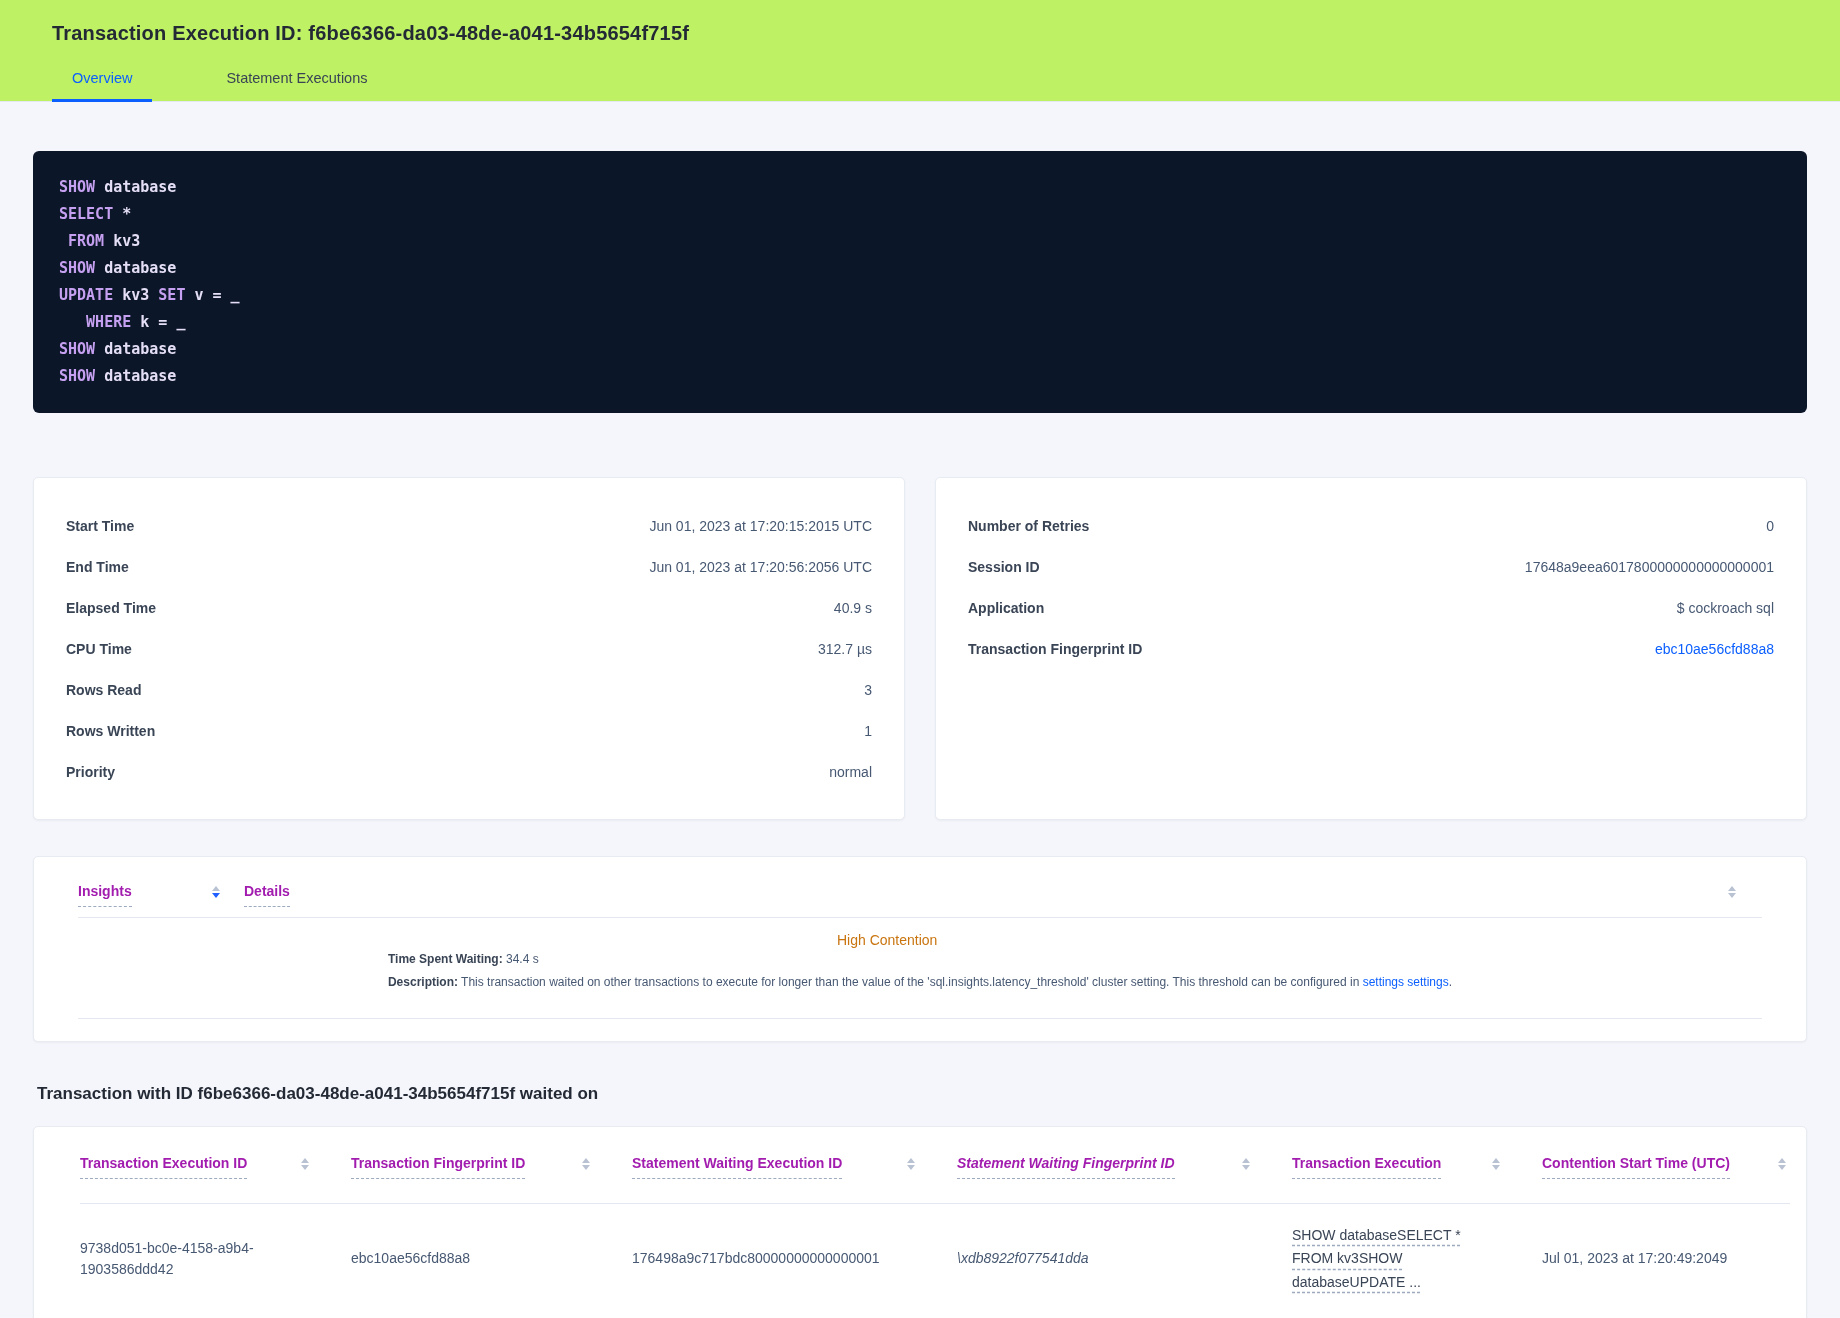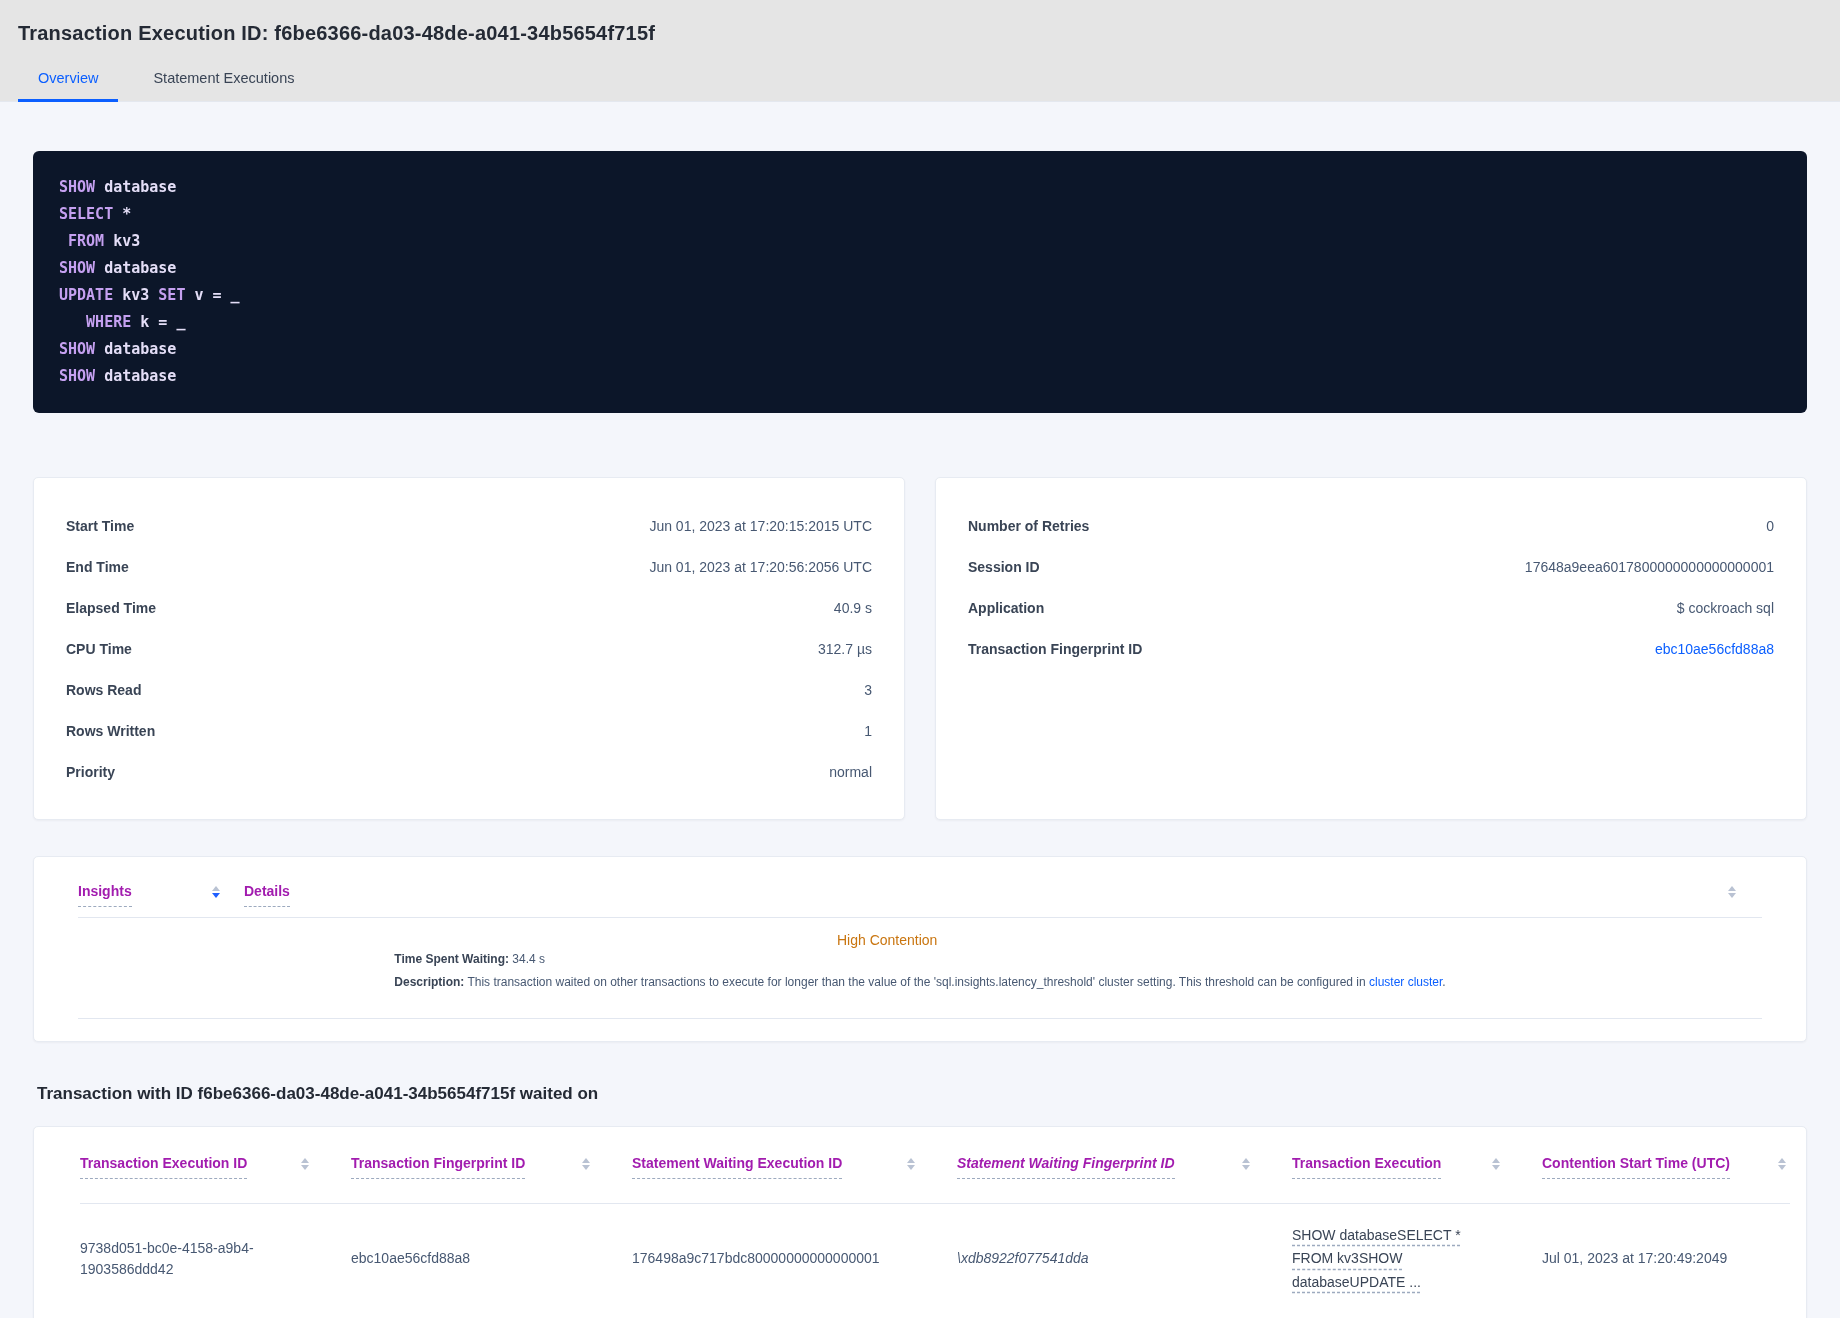--- a/index.html
+++ b/index.html
@@ -4,23 +4,23 @@
 <style>
   * { box-sizing: border-box; margin: 0; padding: 0; }
   html, body { width: 1840px; height: 1318px; overflow: hidden; }
   body {
     background: #f4f6fb;
     font-family: "Liberation Sans", "DejaVu Sans", sans-serif;
     color: #394455;
   }
 
   
-  .page-header { background: #e5e5e5; padding: 0 18px; border-bottom: 1px solid #e4e8ef; }
+  .page-header { background: #bef264; padding: 0 52px; border-bottom: 1px solid #e4e8ef; }
   .page-title { padding-top: 22px; font-size: 20px; font-weight: 700; color: #242a35; letter-spacing: .2px; }
-  .tabs { display: flex; gap: 15px; margin-top: 25px; }
+  .tabs { display: flex; gap: 54px; margin-top: 25px; }
   .tab { padding: 0 20px 13px; font-size: 14.5px; color: #394455; cursor: pointer; border-bottom: 3px solid transparent; margin-bottom: -1px; }
   .tab.active { color: #0b5fff; border-bottom-color: #0b5fff; }
 
   .content { padding: 0 33px; }
 
   
   .sql-box {
     margin-top: 49px; background: #0c1629; border-radius: 6px;
     padding: 23px 26px;
     font-family: "DejaVu Sans Mono", "Liberation Mono", monospace;
@@ -169,21 +169,21 @@
           <span class="sorter">
               <i class="tri up"></i>
               <i class="tri down"></i>
             </span>
         </div>
       </div>
       <div class="insight-row">
         <div class="insight-badge">High Contention</div>
         <div class="insight-details">
           <div><b>Time Spent Waiting:</b> <span>34.4 s</span></div>
-          <div><b>Description:</b> <span>This transaction waited on other transactions to execute for longer than the value of the 'sql.insights.latency_threshold' cluster setting. This threshold can be configured in </span><span class="inline-link">cluster cluster</span><span>.</span></div>
+          <div><b>Description:</b> <span>This transaction waited on other transactions to execute for longer than the value of the 'sql.insights.latency_threshold' cluster setting. This threshold can be configured in </span><span class="inline-link">settings settings</span><span>.</span></div>
         </div>
       </div>
     </section>
 
     <h2 class="waited-heading">Transaction with ID f6be6366-da03-48de-a041-34b5654f715f waited on</h2>
 
     <section class="card waited-card">
       <div class="wt-head">
         <div class="th c1">
             <span class="th-label">Transaction Execution ID</span>

